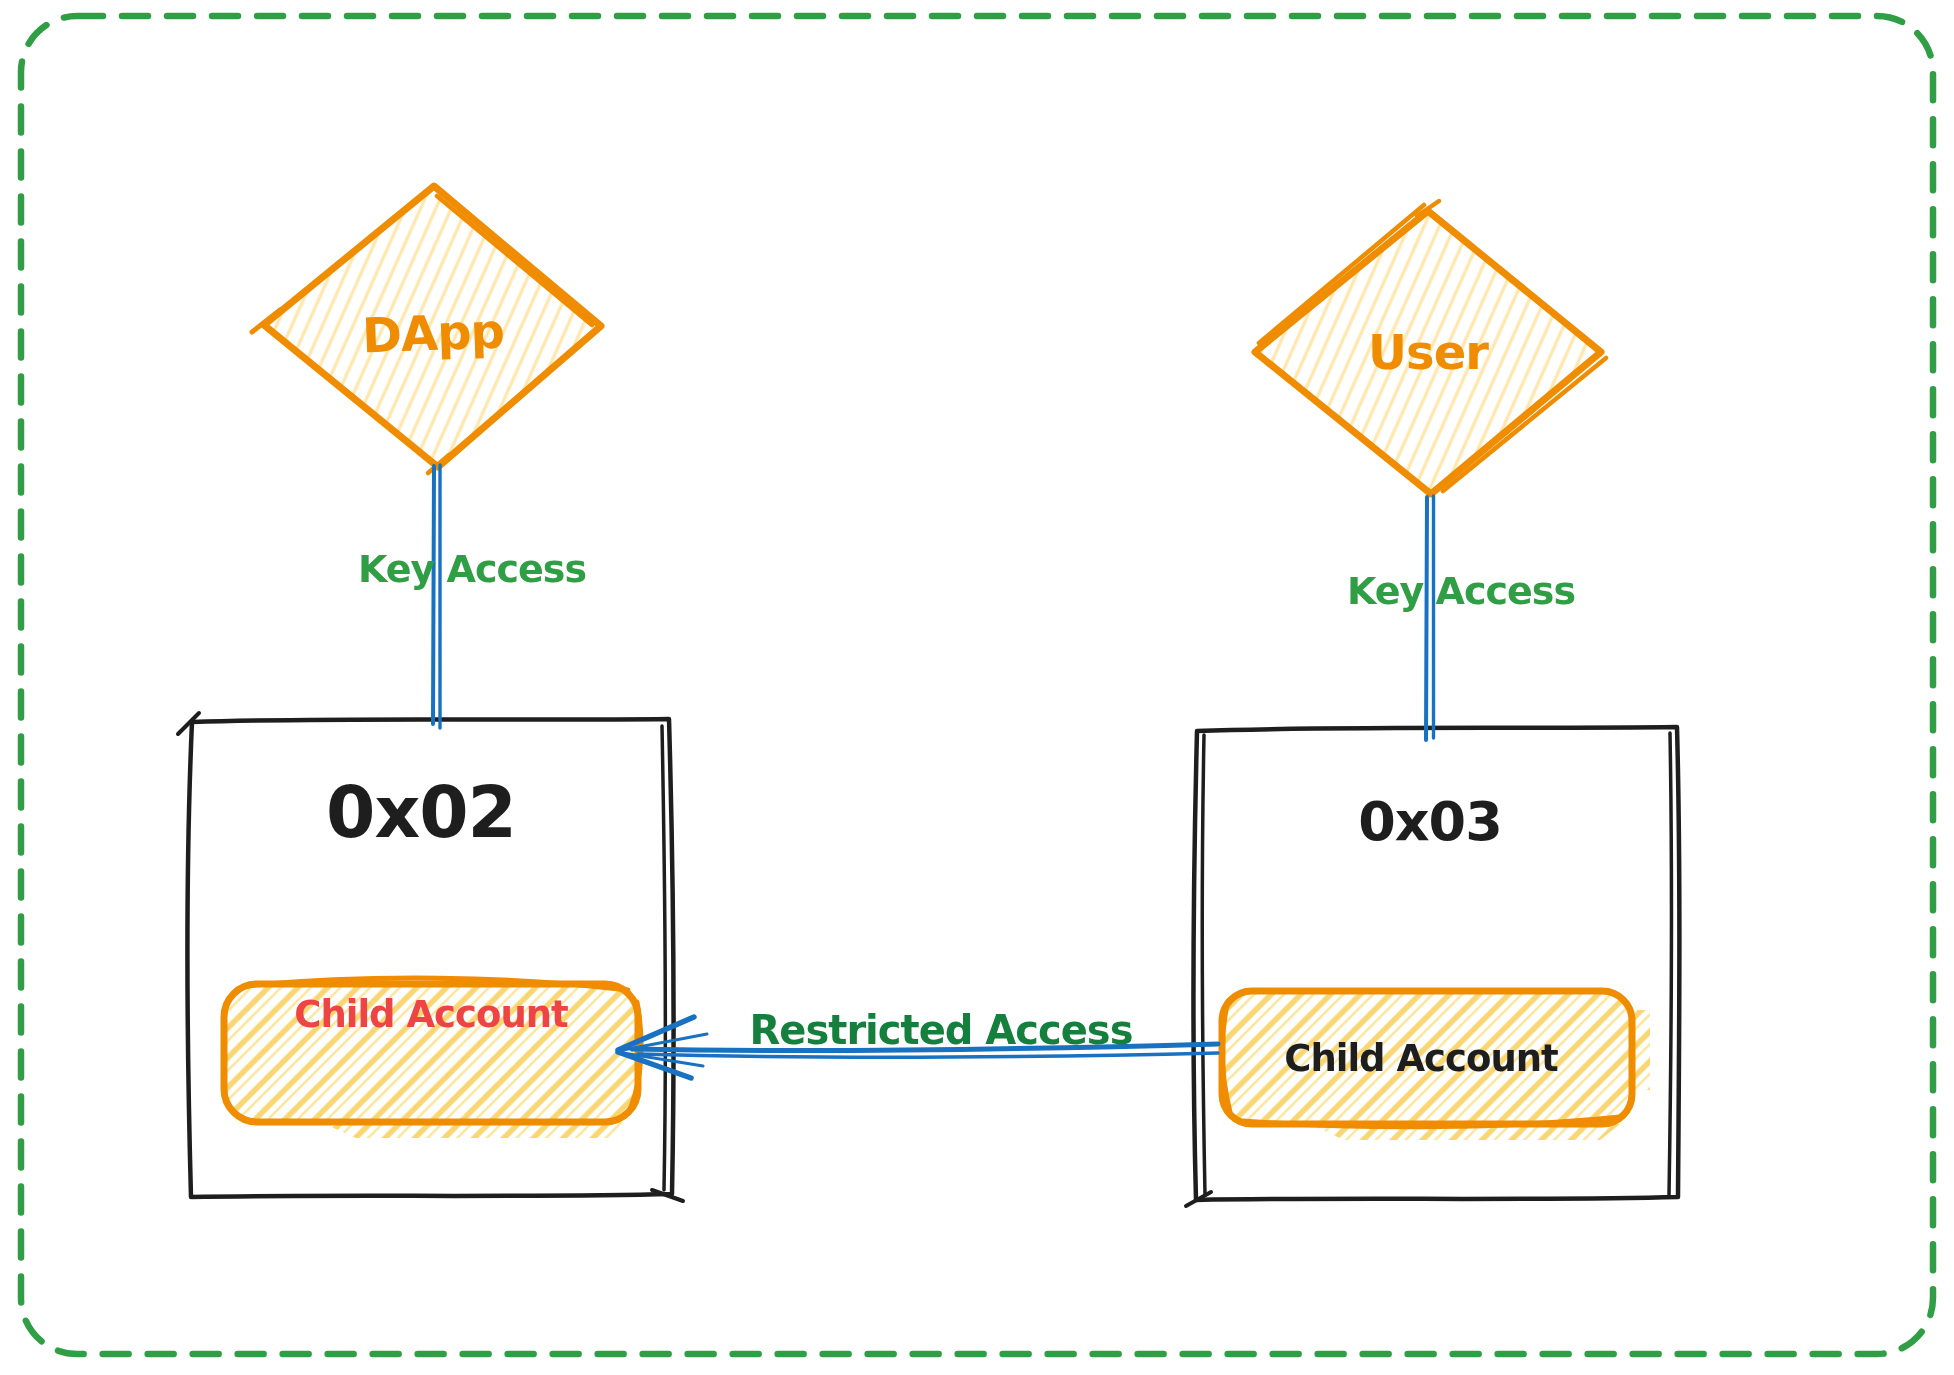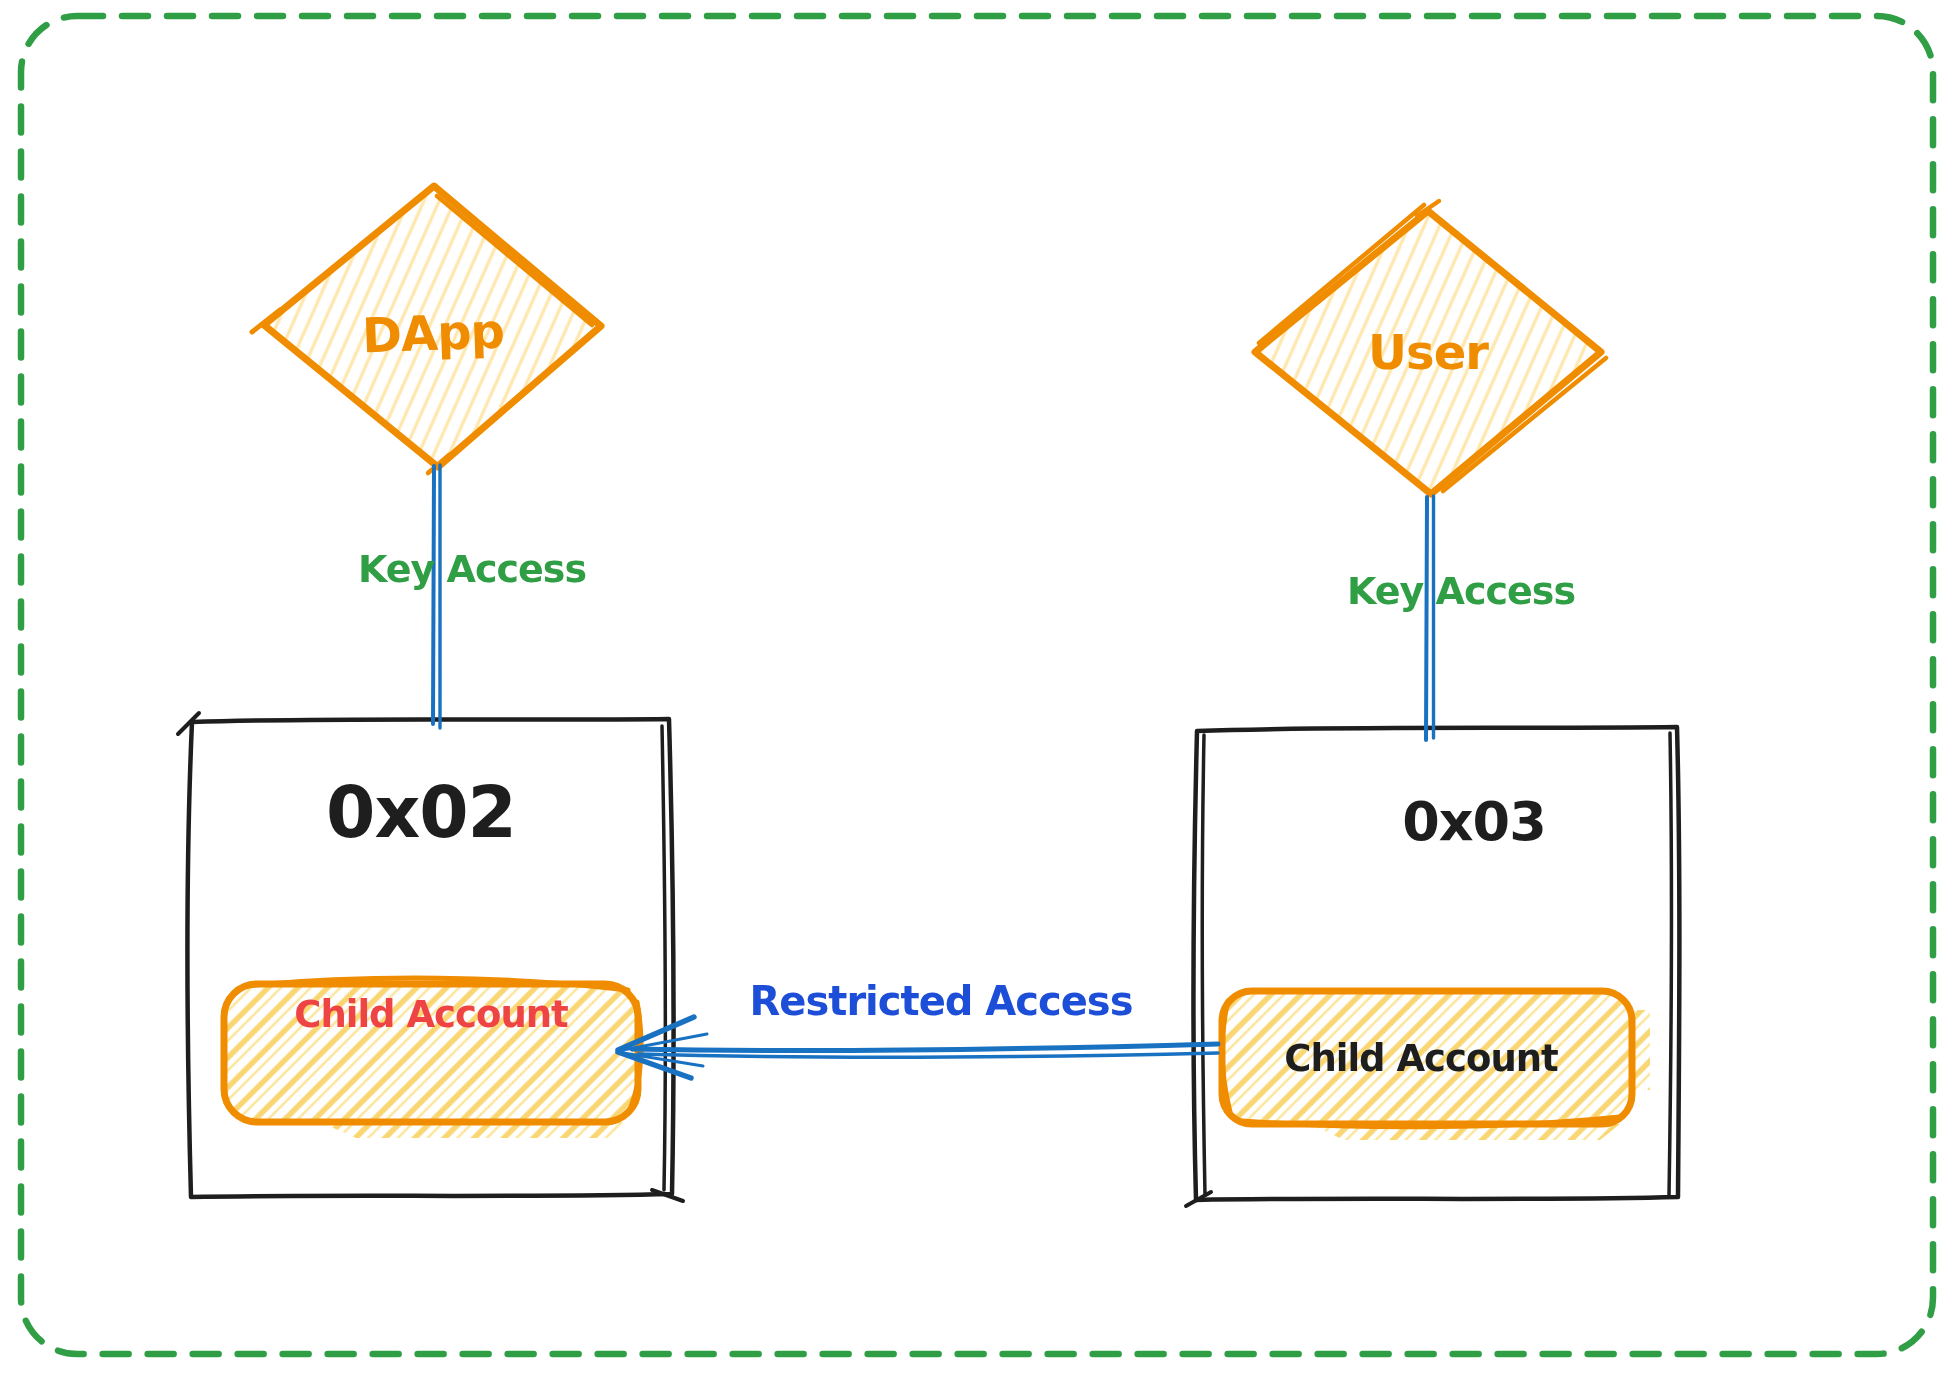--- a/index.html
+++ b/index.html
@@ -23,23 +23,23 @@
     transform: translate(-50%, -50%);
     font-weight: bold;
     white-space: nowrap;
     letter-spacing: -1px;
     line-height: 1;
   }
   .lbl-dapp       { left: 433px;  top: 333px;  font-size: 48px; color: #f08c00; transform: translate(-50%,-50%) rotate(-2deg); }
   .lbl-user       { left: 1428px; top: 352px;  font-size: 48px; color: #f08c00; }
   .lbl-key-left   { left: 472px;  top: 569px;  font-size: 38px; color: #2f9e44; }
   .lbl-key-right  { left: 1461px; top: 591px;  font-size: 38px; color: #2f9e44; }
-  .lbl-restricted { left: 941px;  top: 1001px; font-size: 40px; color: #1d4ed8; }
+  .lbl-restricted { left: 941px;  top: 1030px; font-size: 40px; color: #15803d; }
   .lbl-0x02       { left: 421px;  top: 812px;  font-size: 71px; color: #1e1e1e; }
-  .lbl-0x03       { left: 1430px; top: 822px;  font-size: 54px; color: #1e1e1e; margin-left: 44px; }
+  .lbl-0x03       { left: 1430px; top: 822px;  font-size: 54px; color: #1e1e1e; }
   .lbl-child      { left: 431px;  top: 1014px; font-size: 37px; color: #ef4444; }
   .lbl-parent     { left: 1421px; top: 1058px; font-size: 37px; color: #1e1e1e; }
 </style>
 </head>
 <body>
 
 <div class="stage">
 
   <svg class="scene" viewBox="0 0 1954 1375">
     <defs>

